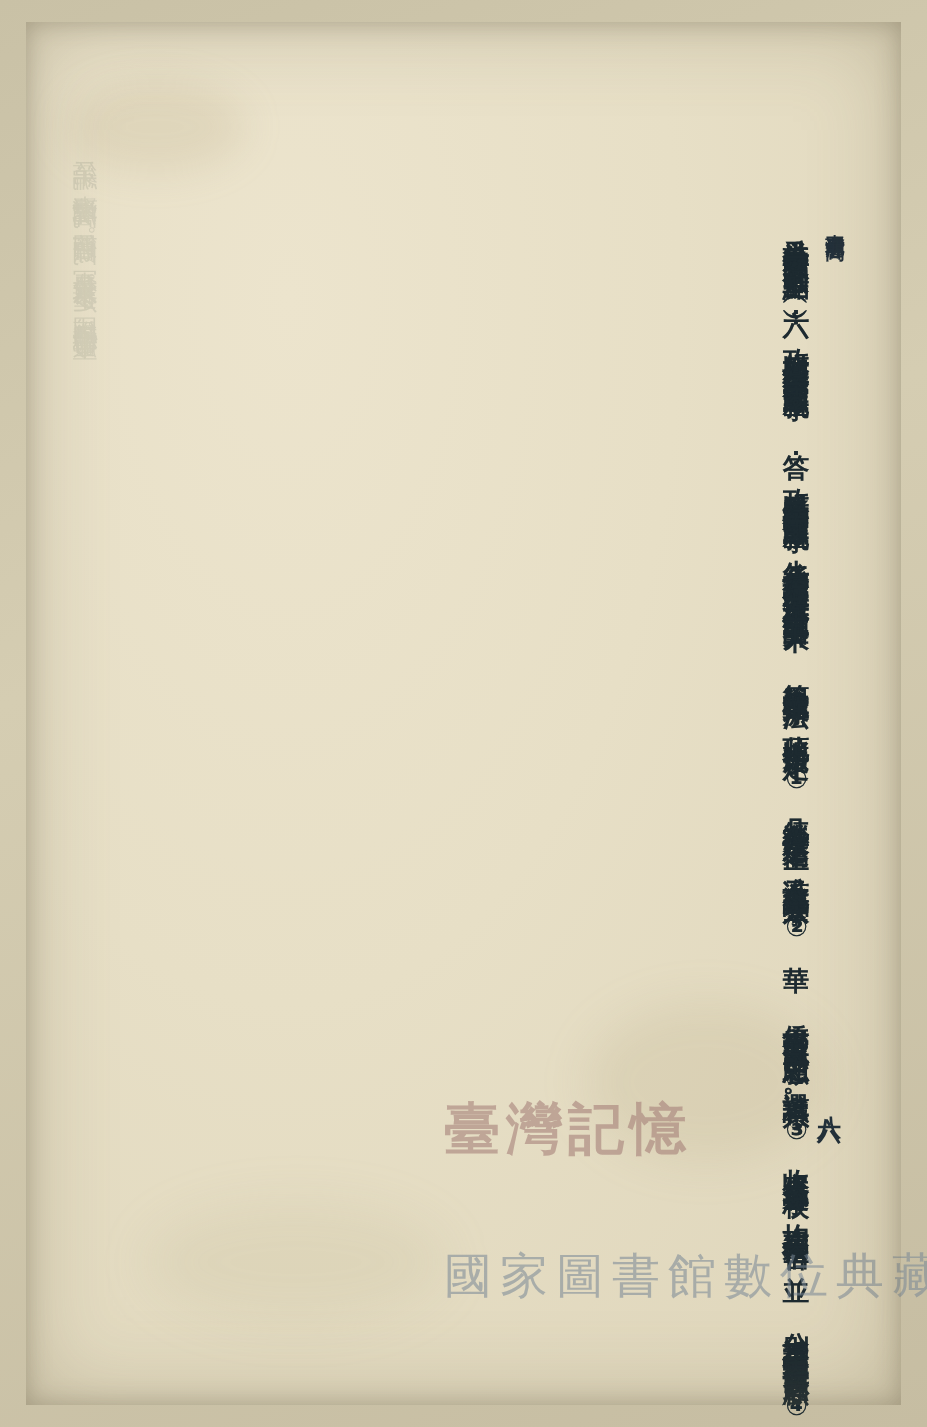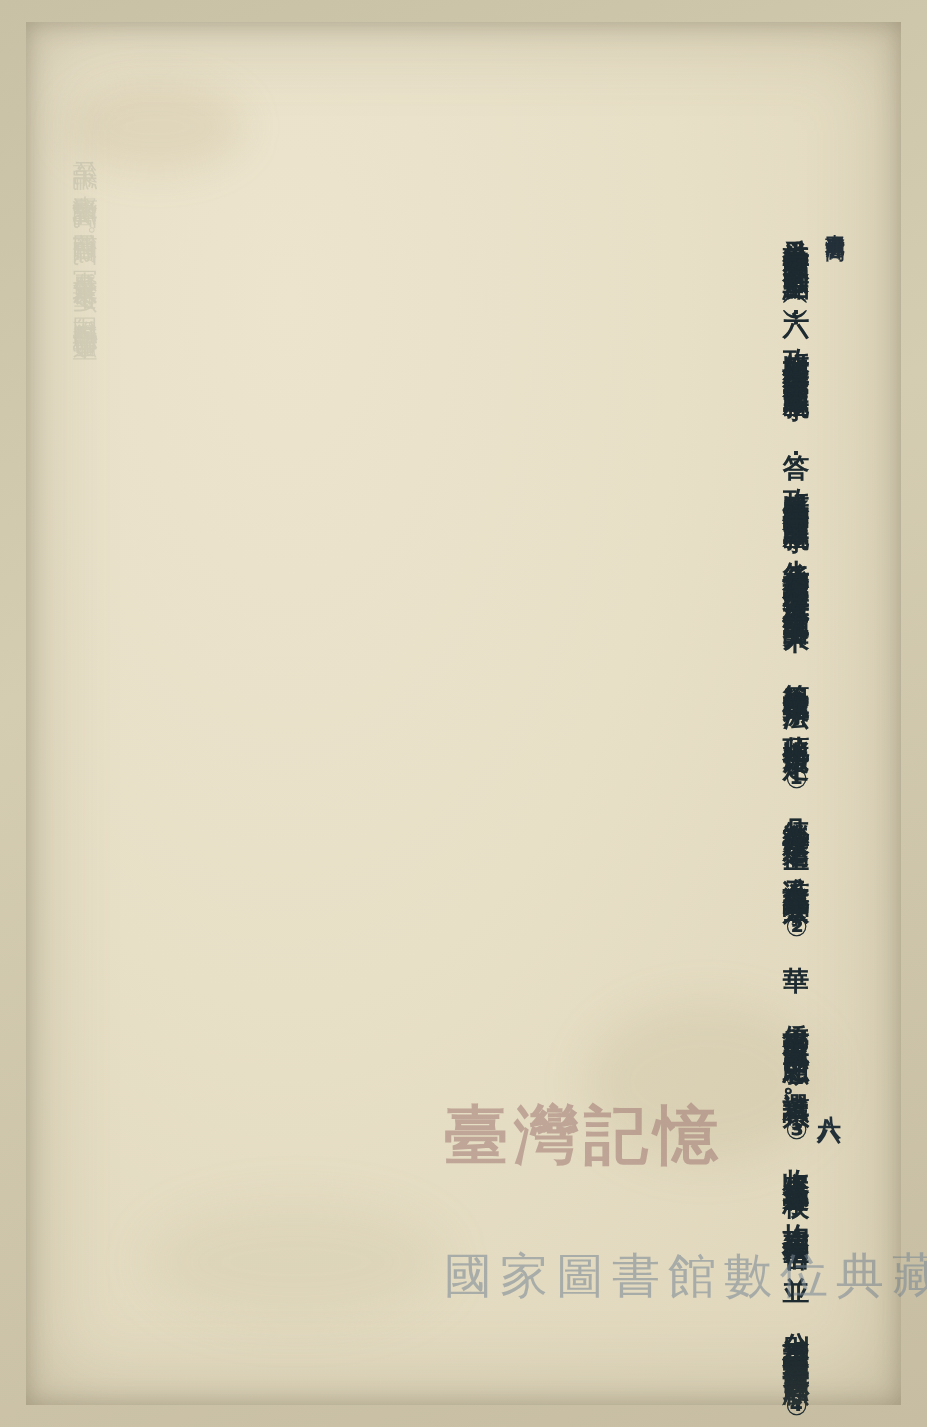--- a/index.html
+++ b/index.html
@@ -120,21 +120,21 @@
     left: 418px;
     top: 1070px;
     width: 450px;
     height: 260px;
     pointer-events: none;
   }
   #wm-cn {
     position: absolute;
     left: 0;
     top: 0;
-    font-size: 64px;
+    font-size: 56px;
     color: rgba(160,120,115,0.55);
     letter-spacing: 6px;
     font-family: "DejaVu Serif", serif;
     white-space: nowrap;
     font-weight: 700;
   }
   #wm-en {
     position: absolute;
     left: 130px;
     top: 108px;

